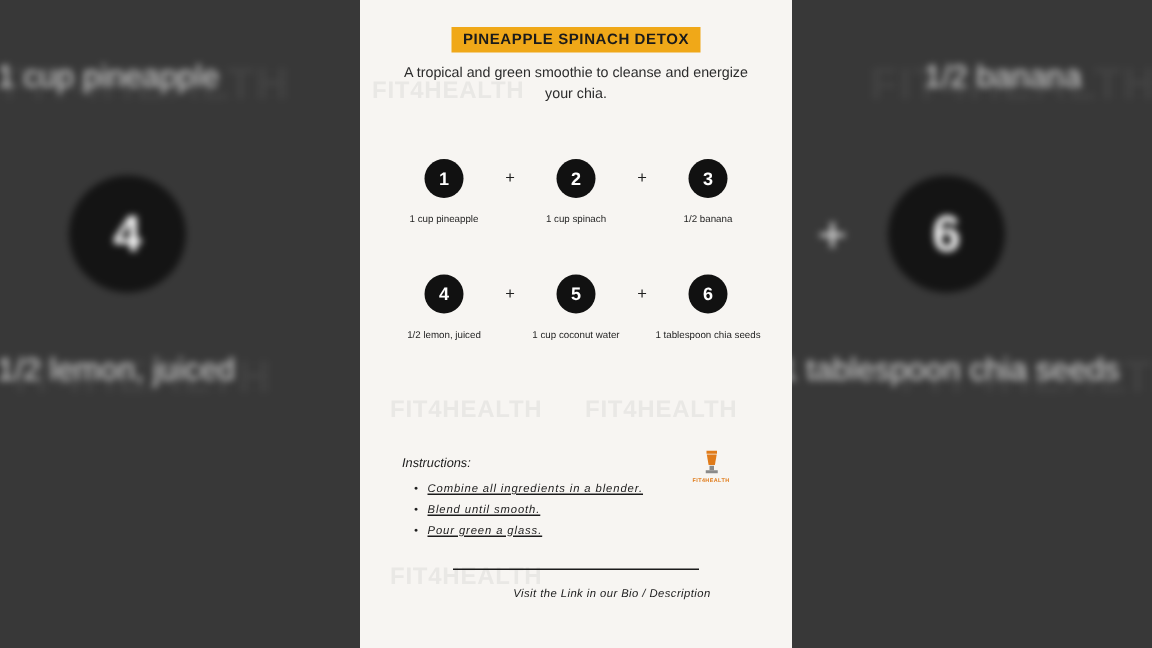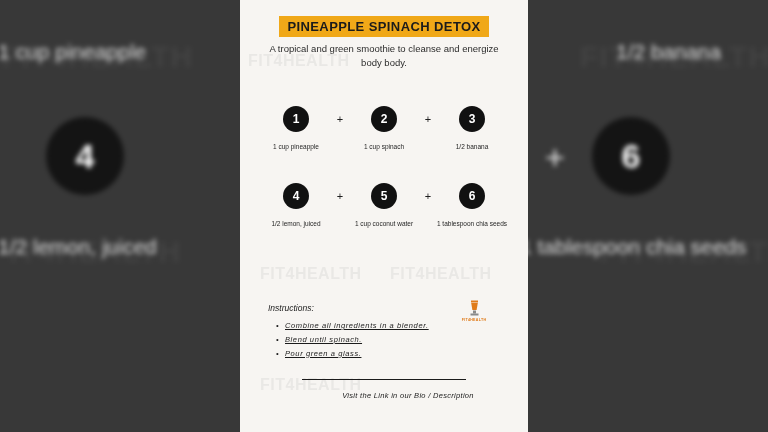--- a/index.html
+++ b/index.html
@@ -93,21 +93,21 @@
     position: absolute;
     top: 16px;
     left: 0;
     width: 100%;
     text-align: center;
   }
   .title {
     display: inline-block;
     background: #f0a818;
     color: #1b1b1b;
-    font-size: 13px;
+    font-size: 10px;
     font-weight: bold;
     letter-spacing: 0.4px;
     padding: 3px 8px 3px 8px;
   }
 
   .subtitle {
     position: absolute;
     top: 42px;
     left: 22px;
     width: 244px;
@@ -268,21 +268,21 @@
 
     <span class="card-watermark" style="left:8px; top:52px;">FIT4HEALTH</span>
     <span class="card-watermark" style="left:20px; top:265px;">FIT4HEALTH</span>
     <span class="card-watermark" style="left:150px; top:265px;">FIT4HEALTH</span>
     <span class="card-watermark" style="left:20px; top:376px;">FIT4HEALTH</span>
 
     <div class="title-wrap">
       <span class="title">PINEAPPLE SPINACH DETOX</span>
     </div>
 
-    <div class="subtitle">A tropical and green smoothie to cleanse and energize body body.</div>
+    <div class="subtitle">A tropical and green smoothie to cleanse and energize your chia.</div>
 
     <div class="ing-row row1">
       <div class="ing">
         <div class="num">1</div>
         <div class="ing-label">1 cup pineapple</div>
       </div>
       <div class="plus">+</div>
       <div class="ing">
         <div class="num">2</div>
         <div class="ing-label">1 cup spinach</div>
@@ -307,21 +307,21 @@
       <div class="plus">+</div>
       <div class="ing">
         <div class="num">6</div>
         <div class="ing-label">1 tablespoon chia seeds</div>
       </div>
     </div>
 
     <div class="instructions-title">Instructions:</div>
     <ul class="instructions-list">
       <li>Combine all ingredients in a blender.</li>
-      <li>Blend until spinach.</li>
+      <li>Blend until smooth.</li>
       <li>Pour green a glass.</li>
     </ul>
 
     <div class="brand">
       <span class="brand-mark">
         <svg width="13" height="16" viewBox="0 0 13 16" xmlns="http://www.w3.org/2000/svg">
           <rect x="3" y="0.5" width="7" height="2" fill="#e07b1a"></rect>
           <path d="M3.2 3 L9.8 3 L8.6 10 L4.4 10 Z" fill="#e07b1a"></path>
           <rect x="5" y="10.5" width="3" height="3" fill="#8a8a8a"></rect>
           <rect x="2.5" y="13.5" width="8" height="2" fill="#8a8a8a"></rect>

